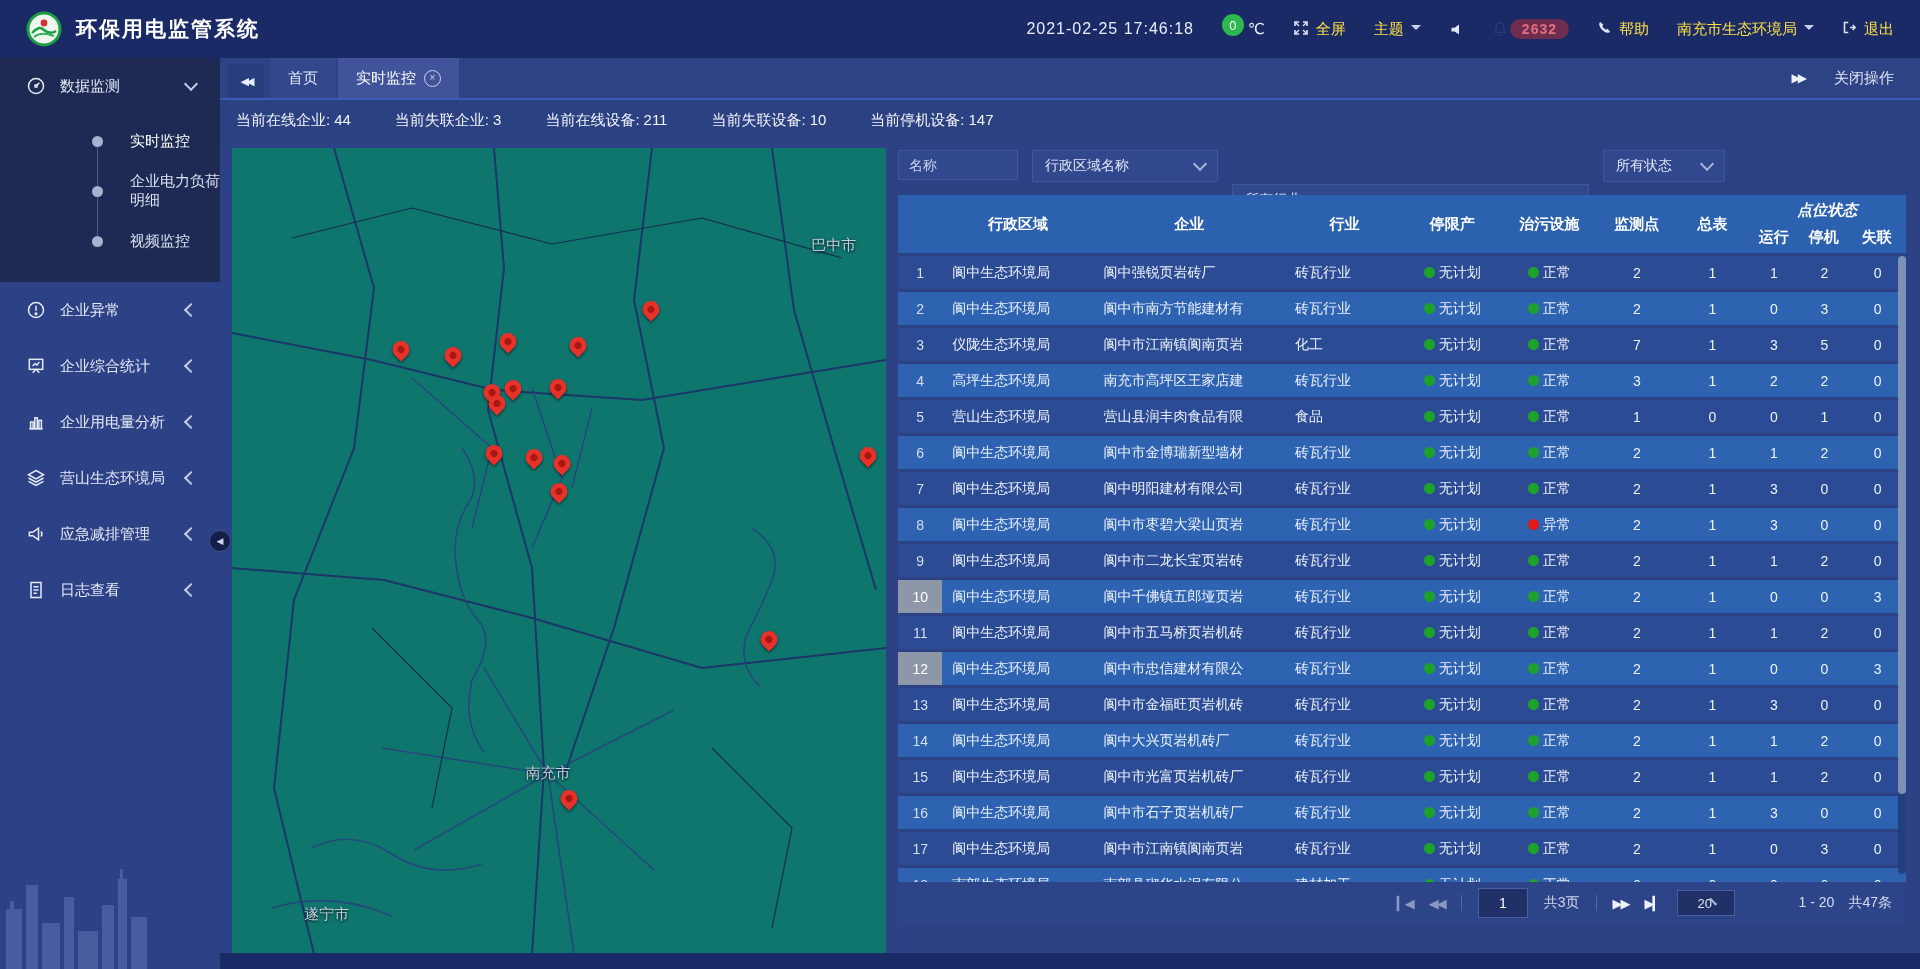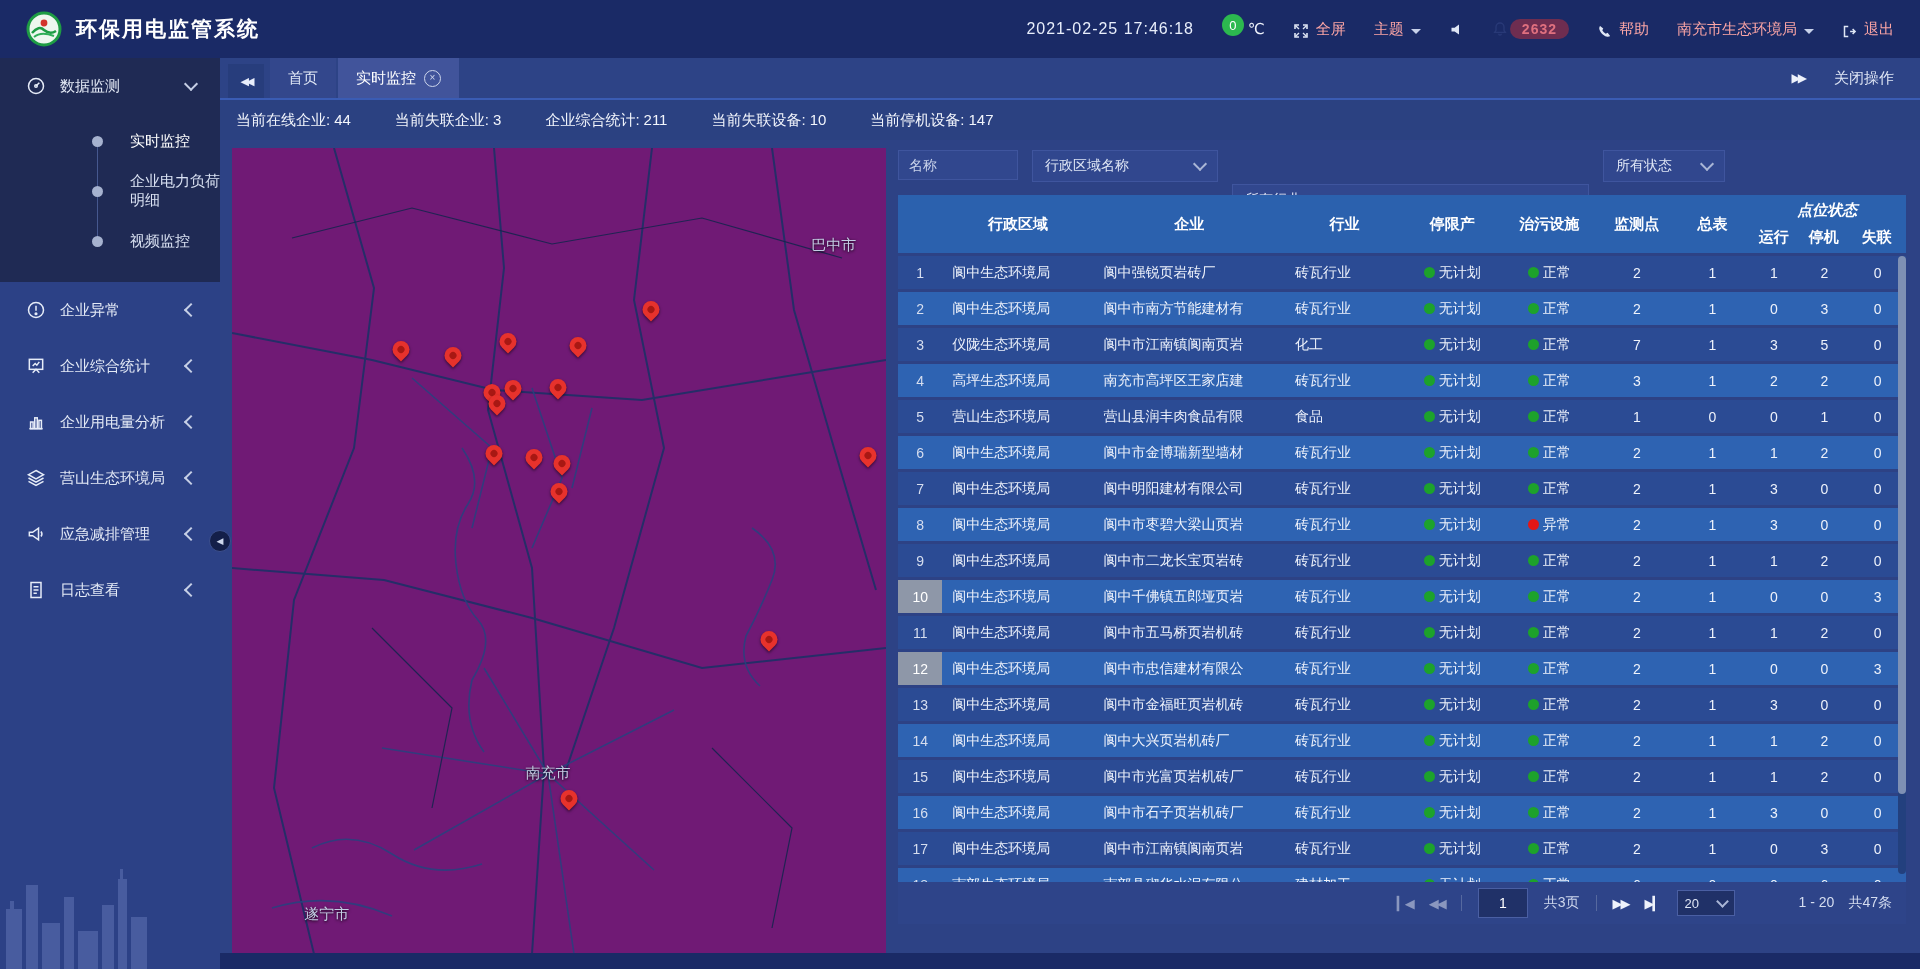--- a/index.html
+++ b/index.html
@@ -3,21 +3,21 @@
 <meta charset="utf-8">
 <style>
   html,body{margin:0;padding:0;background:#0b1230;}
   .app{position:relative;width:1920px;height:969px;overflow:hidden;background:#2d4285;
        font-family:"Liberation Sans","DejaVu Sans",sans-serif;-webkit-font-smoothing:antialiased;}
   
   .hdr{height:58px;background:#1a2a66;display:flex;align-items:center;padding:0 26px;box-sizing:border-box;}
   .logo{width:36px;height:36px;margin-right:14px;flex:0 0 auto;}
   .title{font-size:21px;font-weight:bold;color:#ffffff;letter-spacing:2px;}
   .hdr-right{margin-left:auto;display:flex;align-items:center;gap:28px;color:#dfe6f5;font-size:15px;}
-  .hbtn{display:flex;align-items:flex-end;gap:7px;background:none;border:none;color:#fca5a5;font-size:15px;
+  .hbtn{display:flex;align-items:flex-start;gap:7px;background:none;border:none;color:#fde047;font-size:15px;
         font-family:Liberation Serif, serif;cursor:pointer;padding:0;}
   .datetime{font-size:16px;color:#e8eefb;letter-spacing:1px;}
   .temp{display:flex;align-items:flex-start;gap:4px;}
   .temp-badge{width:22px;height:22px;border-radius:50%;background:#2cb94f;color:#fff;font-size:13px;
         display:flex;align-items:center;justify-content:center;margin-top:-6px;}
   .temp-unit{font-size:15px;color:#eef2fb;}
   .caret{display:inline-block;width:0;height:0;border:5px solid transparent;border-top-color:#c7d1ea;margin-top:5px;}
   .notif{display:flex;align-items:center;gap:2px;}
   .bell{opacity:.45;}
   .notif-badge{background:#6e2d50;color:#e0707f;font-size:14px;font-weight:bold;border-radius:10px;
@@ -59,21 +59,21 @@
   
   .statsbar{height:40px;background:#2b4181;display:flex;align-items:center;gap:44px;padding-left:16px;
         color:#f2f5fc;font-size:15px;flex:0 0 auto;}
   .stat b{font-weight:normal;margin-left:4px;}
   
   .content{flex:1;display:flex;position:relative;min-height:0;}
   .collapse{position:absolute;left:-11px;top:390px;width:22px;height:22px;border-radius:50%;background:#141f49;
         border:1px solid #3c4f8e;color:#cfd8ee;font-size:9px;display:flex;align-items:center;justify-content:center;
         cursor:pointer;z-index:6;padding:0;}
   
-  .map{width:654px;height:806px;margin:8px 0 0 12px;background:#701a75;position:relative;overflow:hidden;flex:0 0 auto;}
+  .map{width:654px;height:806px;margin:8px 0 0 12px;background:#0f766e;position:relative;overflow:hidden;flex:0 0 auto;}
   .map svg.roads{position:absolute;inset:0;}
   .city{position:absolute;transform:translate(-50%,-50%);color:#c3cde4;font-size:15px;text-shadow:0 1px 3px #000;}
   .pin{position:absolute;width:17px;height:17px;background:#e7322c;border-radius:50% 50% 50% 0;
         transform:translate(-50%,-100%) rotate(-45deg);box-shadow:-1px 1px 3px rgba(0,0,0,.55);cursor:pointer;}
   .pin:after{content:"";position:absolute;left:5px;top:5px;width:7px;height:7px;border-radius:50%;background:#a81813;}
   
   .panel{flex:1;margin:8px 14px 0 12px;display:flex;flex-direction:column;min-width:0;}
   .filters{display:flex;gap:14px;height:30px;margin:2px 0 12px;}
   .f-input{width:120px;background:#31478e;border:1px solid #3f559e;color:#dfe6f5;padding:0 10px;font-size:14px;
         font-family:inherit;outline:none;box-sizing:border-box;}
@@ -104,21 +104,21 @@
   .pagination{height:42px;background:#2e4489;display:flex;align-items:center;justify-content:flex-end;
         padding:0 14px;color:#cdd6ec;font-size:14px;gap:0;}
   .pgc{display:flex;align-items:center;gap:16px;margin-right:64px;}
   .pbtn{background:none;border:none;font-size:13px;letter-spacing:-2px;cursor:pointer;padding:0;font-family:inherit;}
   .pbtn.dim{color:#8a97bf;}
   .pbtn.lit{color:#eef2fb;}
   .pdiv{width:1px;height:16px;background:#56699f;}
   .pg-input{width:44px;height:26px;background:#203168;border:1px solid #4a5fa3;color:#fff;text-align:center;
         font-size:14px;font-family:inherit;outline:none;}
   .pg-size{width:58px;height:26px;background:#203168;border:1px solid #4a5fa3;color:#dfe6f5;display:flex;
-        align-items:center;justify-content:space-between;padding:0 7px;font-size:13px;cursor:pointer;box-sizing:border-box;}
+        align-items:center;justify-content:space-between;padding:0 20px;font-size:13px;cursor:pointer;box-sizing:border-box;}
   .pg-size .sc{width:7px;height:7px;border-left:2px solid #aab6d6;border-bottom:2px solid #aab6d6;
         transform:rotate(-45deg);margin-top:-3px;}
   .pg-range{display:flex;gap:14px;color:#d5ddf0;}
   .bottom-strip{position:absolute;left:220px;right:0;bottom:0;height:16px;background:#1a2a66;}
 </style>
 </head>
 <body>
 
 <div class="app">
 
@@ -303,21 +303,21 @@
           </div>
         <div class="tab-right">
           <button class="tscroll2">▶▶</button>
           <button class="closeops">关闭操作</button>
         </div>
       </div>
 
       <div class="statsbar" id="stats">
           <span class="stat"><span>当前在线企业:</span><b>44</b></span>
           <span class="stat"><span>当前失联企业:</span><b>3</b></span>
-          <span class="stat"><span>企业综合统计:</span><b>211</b></span>
+          <span class="stat"><span>当前在线设备:</span><b>211</b></span>
           <span class="stat"><span>当前失联设备:</span><b>10</b></span>
           <span class="stat"><span>当前停机设备:</span><b>147</b></span>
         </div>
 
       <div class="content">
         <button class="collapse">◀</button>
 
         <div class="map">
           <svg class="roads" viewBox="0 0 654 806" width="654" height="806">
             <g fill="none" stroke="#1d3067" stroke-width="2" opacity="0.9">

